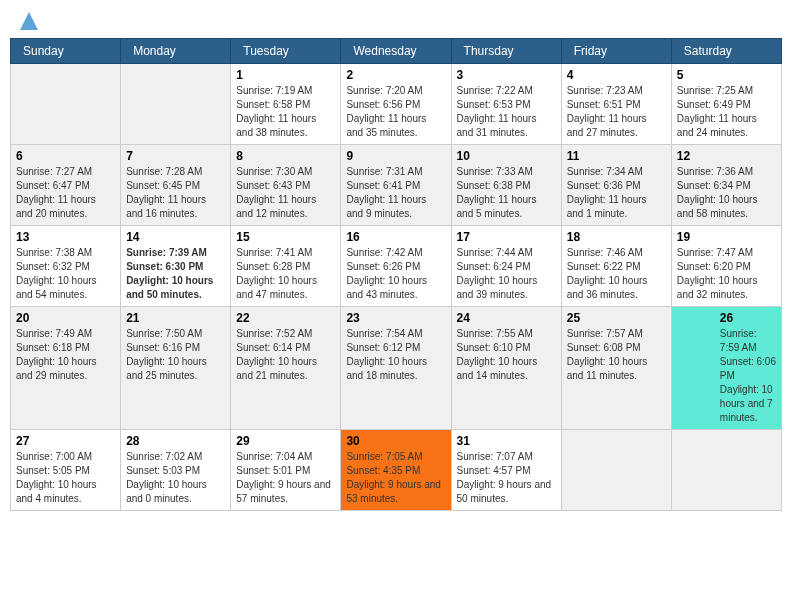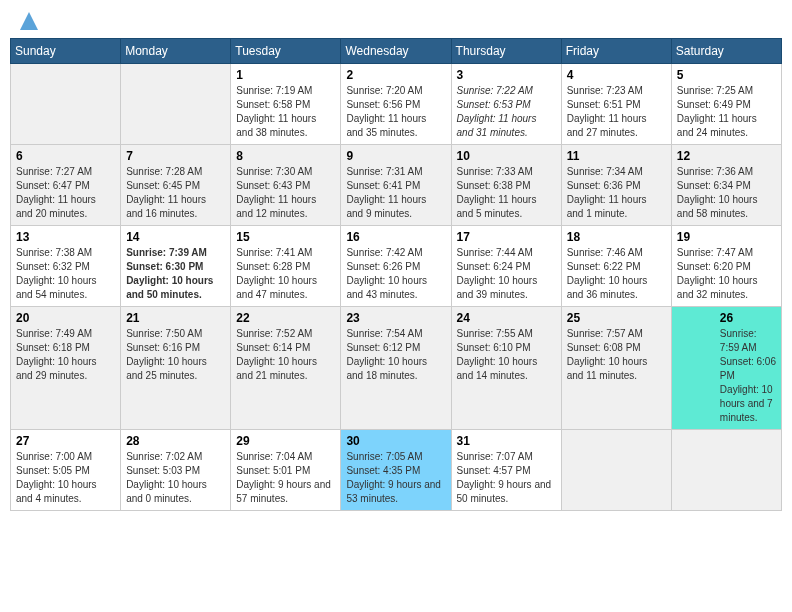--- a/index.html
+++ b/index.html
@@ -40,21 +40,21 @@
       color: #444;
     }
     table {
       width: 100%;
       border-collapse: collapse;
       font-size: 11px;
     }
     thead tr th {
       background: #2c5f8a;
       color: #fff;
-      padding: 5px 4px;
+      padding: 5px 12px;
       text-align: left;
       font-size: 12px;
       font-weight: normal;
       border: 1px solid #1a4a70;
     }
     tbody tr td {
       border: 1px solid #ccc;
       padding: 4px 5px;
       vertical-align: top;
       width: 14.28%;
@@ -127,21 +127,21 @@
 Daylight: 11 hours and 38 minutes.</div>
         </td>
         <td style="background: rgb(255, 255, 255);">
           <span class="day-num">2</span>
           <div class="day-info" style="white-space: pre-line;">Sunrise: 7:20 AM
 Sunset: 6:56 PM
 Daylight: 11 hours and 35 minutes.</div>
         </td>
         <td style="background: rgb(255, 255, 255);">
           <span class="day-num">3</span>
-          <div class="day-info" style="white-space: pre-line; font-style: italic;">Sunrise: 7:22 AM
+          <div class="day-info" style="white-space: pre-line;">Sunrise: 7:22 AM
 Sunset: 6:53 PM
 Daylight: 11 hours and 31 minutes.</div>
         </td>
         <td style="background: rgb(255, 255, 255);">
           <span class="day-num">4</span>
           <div class="day-info" style="white-space: pre-line;">Sunrise: 7:23 AM
 Sunset: 6:51 PM
 Daylight: 11 hours and 27 minutes.</div>
         </td>
         <td style="background: rgb(255, 255, 255);">
@@ -295,21 +295,21 @@
           <div class="day-info" style="white-space: pre-line;">Sunrise: 7:02 AM
 Sunset: 5:03 PM
 Daylight: 10 hours and 0 minutes.</div>
         </td>
         <td style="background: rgb(255, 255, 255);">
           <span class="day-num">29</span>
           <div class="day-info" style="white-space: pre-line;">Sunrise: 7:04 AM
 Sunset: 5:01 PM
 Daylight: 9 hours and 57 minutes.</div>
         </td>
-        <td style="background: #7dd3fc;">
+        <td style="background: #f97316;">
           <span class="day-num">30</span>
           <div class="day-info" style="white-space: pre-line;">Sunrise: 7:05 AM
 Sunset: 4:35 PM
 Daylight: 9 hours and 53 minutes.</div>
         </td>
         <td style="background: rgb(255, 255, 255);">
           <span class="day-num">31</span>
           <div class="day-info" style="white-space: pre-line;">Sunrise: 7:07 AM
 Sunset: 4:57 PM
 Daylight: 9 hours and 50 minutes.</div>

